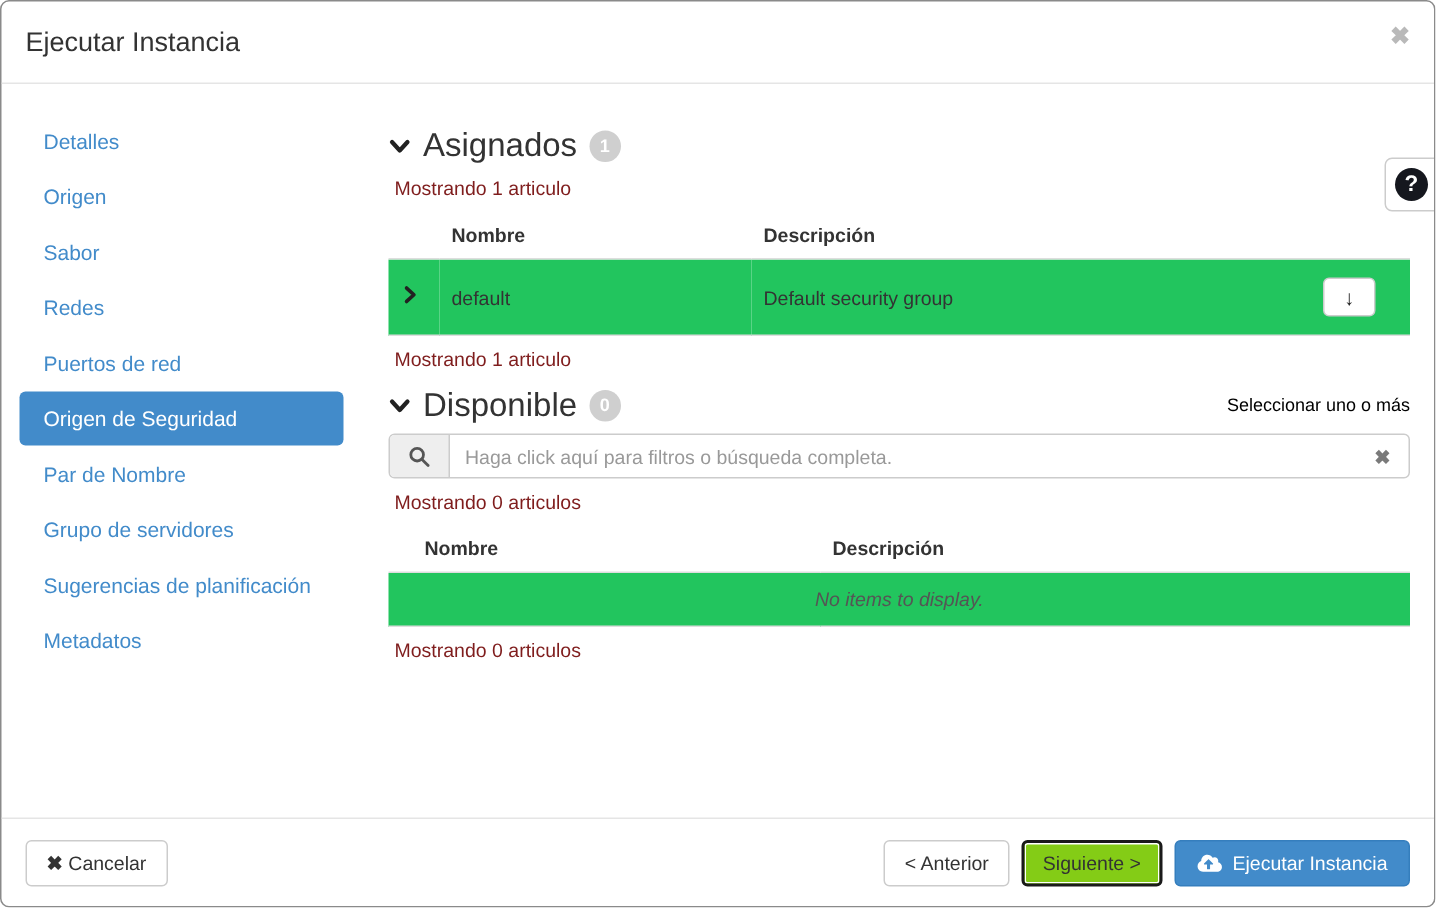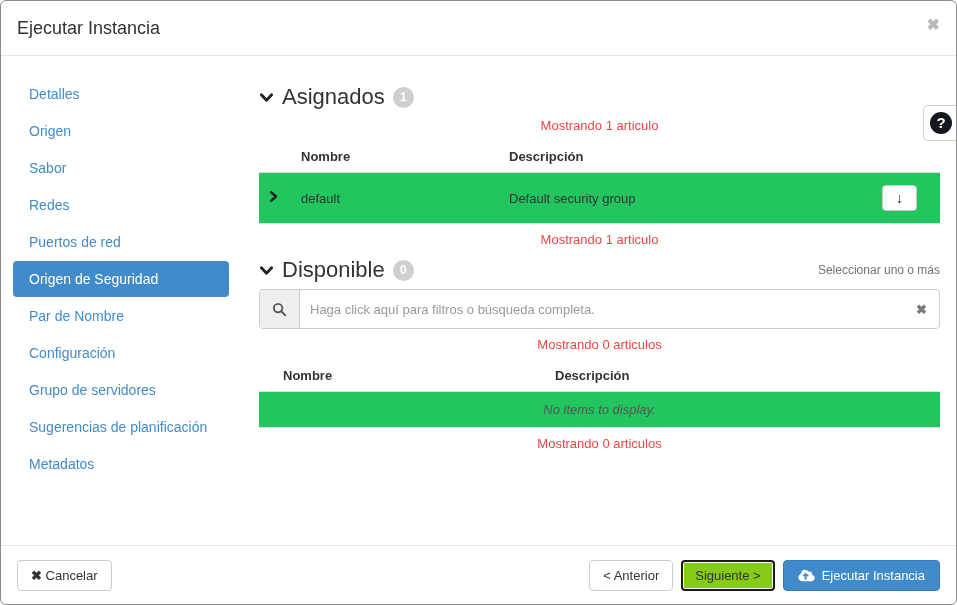--- a/index.html
+++ b/index.html
@@ -61,22 +61,22 @@
   .section-head { display: flex; align-items: center; margin: 10px 0 6px 0; }
   .section-head .chev { margin-right: 8px; display: inline-flex; }
   .section-title { font-size: 22px; font-weight: normal; color: #333; }
   .badge {
     margin-left: 8px;
     min-width: 21px; height: 21px; border-radius: 50%;
     background: #cfcfcf; color: #fff;
     font-size: 12px; font-weight: bold; line-height: 21px; text-align: center;
     display: inline-block;
   }
-  .head-right { margin-left: auto; font-size: 12px; color: #737373; }
-  .count { font-size: 13px; color: #ef4444; margin: 8px 17px; text-align: center; }
+  .head-right { margin-left: auto; font-size: 12px; color: #000000; }
+  .count { font-size: 13px; color: #7f1d1d; margin: 8px 4px; }
   
   table { width: 100%; border-collapse: collapse; margin: 6px 0 2px 0; }
   th {
     text-align: left; font-size: 13px; font-weight: bold; color: #333;
     padding: 8px; border-bottom: 1px solid #ddd;
   }
   tbody tr { background: #22c55e; border-bottom: 1px solid #ddd; }
   td { padding: 12px 8px; font-size: 13px; color: #333; vertical-align: middle; }
   .col-detail { width: 34px; }
   .col-name-1 { width: 208px; }
@@ -86,21 +86,21 @@
   .arrow-btn {
     background: #fff; border: 1px solid #ccc; border-radius: 4px;
     padding: 4px 13px; font-size: 14px; font-weight: bold; color: #222;
     cursor: pointer;
   }
   .expander { cursor: pointer; display: inline-flex; }
   
   .search-box {
     display: flex; align-items: center;
     border: 1px solid #ccc; border-radius: 4px;
-    height: 40px; margin: 4px 0 6px 0; background: #fff; overflow: hidden;
+    height: 30px; margin: 4px 0 6px 0; background: #fff; overflow: hidden;
   }
   .search-addon {
     width: 40px; height: 100%; background: #eee;
     border-right: 1px solid #ccc;
     display: flex; align-items: center; justify-content: center;
   }
   .search-box input {
     flex: 1; border: none; outline: none;
     font-family: "Liberation Sans", sans-serif;
     font-size: 13px; color: #555; padding: 0 10px; background: transparent;
@@ -149,21 +149,20 @@
     </button>
 
     <nav class="sidebar">
       <div class="side-item">Detalles</div>
       <div class="side-item">Origen</div>
       <div class="side-item">Sabor</div>
       <div class="side-item">Redes</div>
       <div class="side-item">Puertos de red</div>
       <div class="side-item active">Origen de Seguridad</div>
       <div class="side-item">Par de Nombre</div>
-      <div class="side-item">Configuración</div>
       <div class="side-item">Grupo de servidores</div>
       <div class="side-item">Sugerencias de planificación</div>
       <div class="side-item">Metadatos</div>
     </nav>
 
     <div class="content">
 
 
       <div class="section-head">
         <span class="chev">

